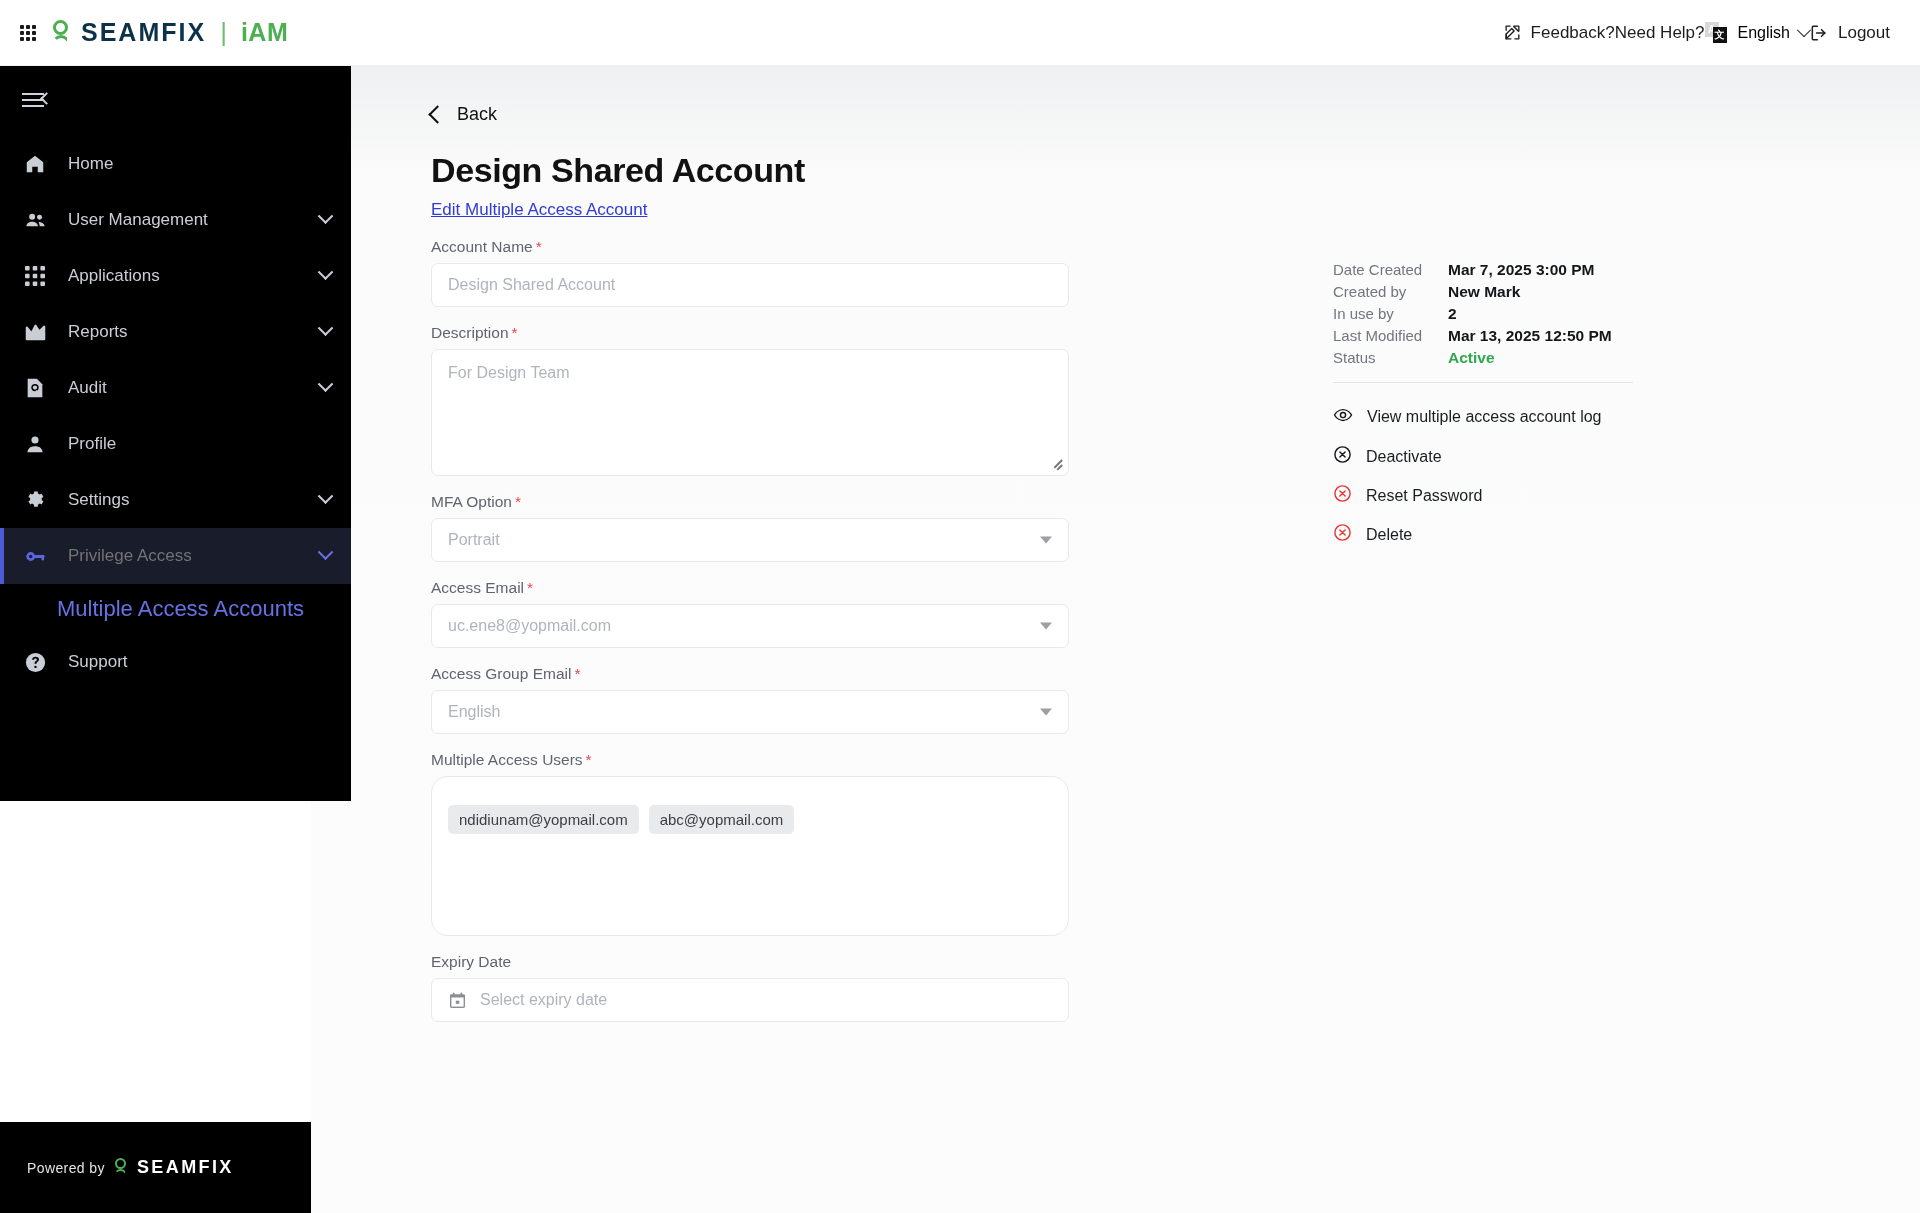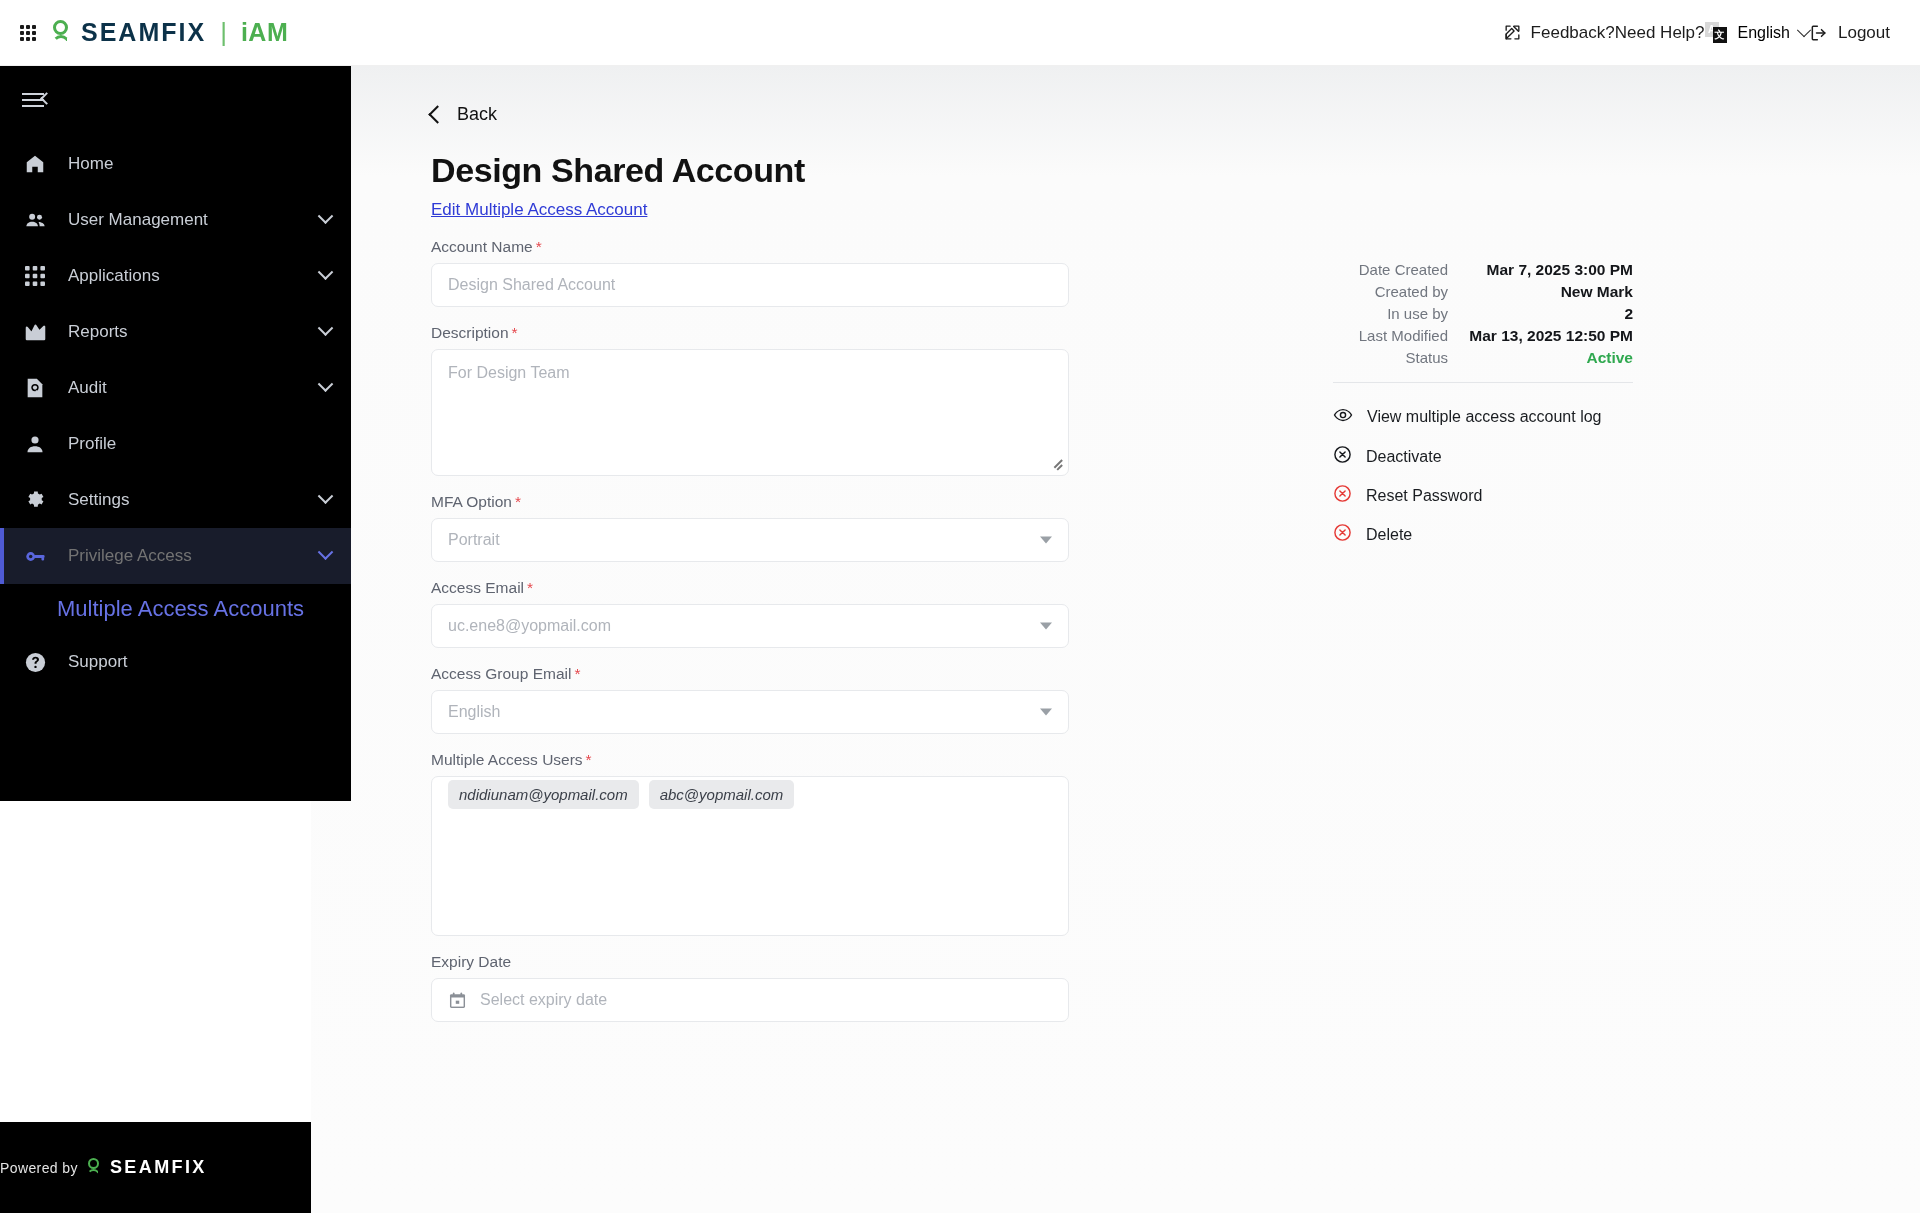--- a/index.html
+++ b/index.html
@@ -77,21 +77,21 @@
   .nav-item.active .nchev { border-color: #6772e5; }
   .nav-sub { padding-left: 57px; height: 50px; display: flex; align-items: center;
     color: #6772e5; font-size: 22px; cursor: pointer; }
 
   svg.ic { display: block; }
 
   .sidebar-footer {
     position: absolute; left: 0; top: 1122px; width: 311px; height: 91px;
     background: #000000; display: flex; align-items: center; z-index: 4;
   }
-  .powered { display: flex; align-items: center; gap: 8px; }
+  .powered { display: flex; align-items: center; gap: 8px; padding-left: 27px; }
   .powered .pb { font-size: 14px; color: #e4e4e4; letter-spacing: 0.4px; }
   .powered .pmark { width: 16px; height: 19px; position: relative; }
   .powered .pmark .h { position: absolute; top: 0; left: 2px; width: 11px; height: 11px;
     border: 2.6px solid #4caf50; border-radius: 50%; }
   .powered .pmark .b { position: absolute; bottom: 1px; left: 1px; width: 13px; height: 7px;
     border: 2.6px solid #4caf50; border-bottom-color: transparent;
     border-left-color: transparent; border-right-color: transparent;
     border-radius: 13px 13px 0 0; }
   .powered .pt { font-size: 18px; font-weight: 700; letter-spacing: 2.4px; color: #ffffff; }
 
@@ -132,33 +132,33 @@
   .resize-grip i:nth-child(1) { bottom: 10px; width: 11px; }
   .resize-grip i:nth-child(2) { bottom: 5px; width: 7px; }
 
   .f-select { position: relative; }
   .f-select .arrow { position: absolute; right: 16px; top: 50%;
     transform: translateY(-50%); border-left: 6px solid transparent;
     border-right: 6px solid transparent; border-top: 7px solid #9aa0a6; }
 
   .chips-box {
     width: 638px; height: 160px; background: #ffffff; border: 1px solid #e7e9ec;
-    border-radius: 7px; padding: 3px 16px; display: flex; flex-wrap: wrap;
-    align-content: flex-start; gap: 10px; cursor: text; font-style: italic;
+    border-radius: 17px; padding: 28px 16px; display: flex; flex-wrap: wrap;
+    align-content: flex-start; gap: 10px; cursor: text;
   }
   .chip { background: #e9eaec; border-radius: 5px; padding: 6px 11px;
     font-size: 15px; color: #3a3f48; cursor: pointer; white-space: nowrap; }
 
   .date-input { display: flex; align-items: center; gap: 13px; }
   .cal-icon { width: 19px; height: 19px; flex: none; }
 
   
   .info-panel { position: absolute; left: 1022px; top: 195px; width: 300px; }
   .meta-grid { display: grid; grid-template-columns: 115px 1fr;
-    row-gap: 4px; padding-bottom: 15px; border-bottom: 1px solid #e4e6e9; text-align: right; }
+    row-gap: 4px; padding-bottom: 15px; border-bottom: 1px solid #e4e6e9; }
   .meta-k { font-size: 15px; color: #71767f; }
   .meta-v { font-size: 15.5px; color: #14161a; font-weight: 700; white-space: nowrap; }
   .meta-v.status-active { color: #2fa84f; }
 
   .actions { margin-top: 22px; display: flex; flex-direction: column; gap: 16px; }
   .action { display: flex; align-items: center; gap: 14px; cursor: pointer; }
   .action .atxt { font-size: 16px; color: #1a1d21; }
 </style>
 </head>
 <body>

